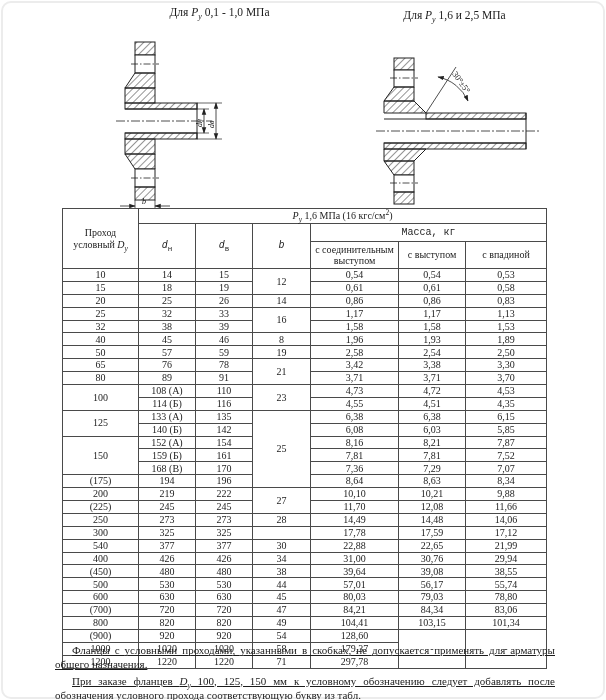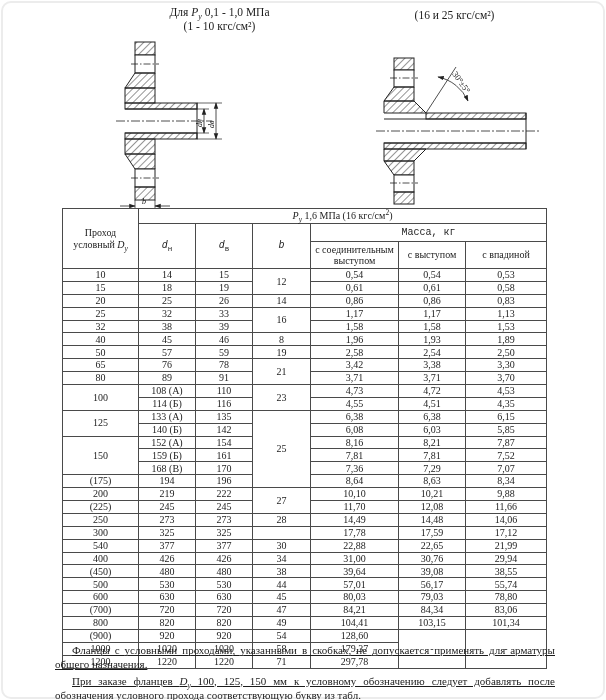--- a/index.html
+++ b/index.html
@@ -48,24 +48,23 @@
   .notes p{margin:0 0 2px 0;text-indent:17px;text-decoration:underline;}
   .hatchline{stroke:#2b2b2b;stroke-width:1;}
 </style>
 </head>
 <body>
 
 <div class="page-frame"></div>
 
 <div class="drw-title" id="left-title">
   <div><span>Для </span><span style="font-style: italic;">P</span><sub style="font-style: italic;">у</sub><span> 0,1 - 1,0 МПа</span></div>
-  <div>(1 - 10 кгс/см²)</div>
 </div>
 <div class="drw-title" id="right-title">
-  <div>(16 и 25 кгс/см²)</div>
+  <div><span>Для </span><span style="font-style: italic;">P</span><sub style="font-style: italic;">у</sub><span> 1,6 и 2,5 МПа</span></div>
 </div>
 
 <div class="drawing" id="left-drawing">
 <svg width="125" height="172" viewBox="0 0 125 172">
   <defs>
     <pattern id="h1" width="5" height="5" patternUnits="userSpaceOnUse" patternTransform="rotate(45)">
       <line x1="0" y1="0" x2="0" y2="5" class="hatchline"></line>
     </pattern>
     <marker id="ar1" viewBox="0 0 10 10" refX="9" refY="5" markerWidth="8" markerHeight="8" orient="auto-start-reverse">
       <path d="M0,1.5 L10,5 L0,8.5 z" fill="#222"></path>

